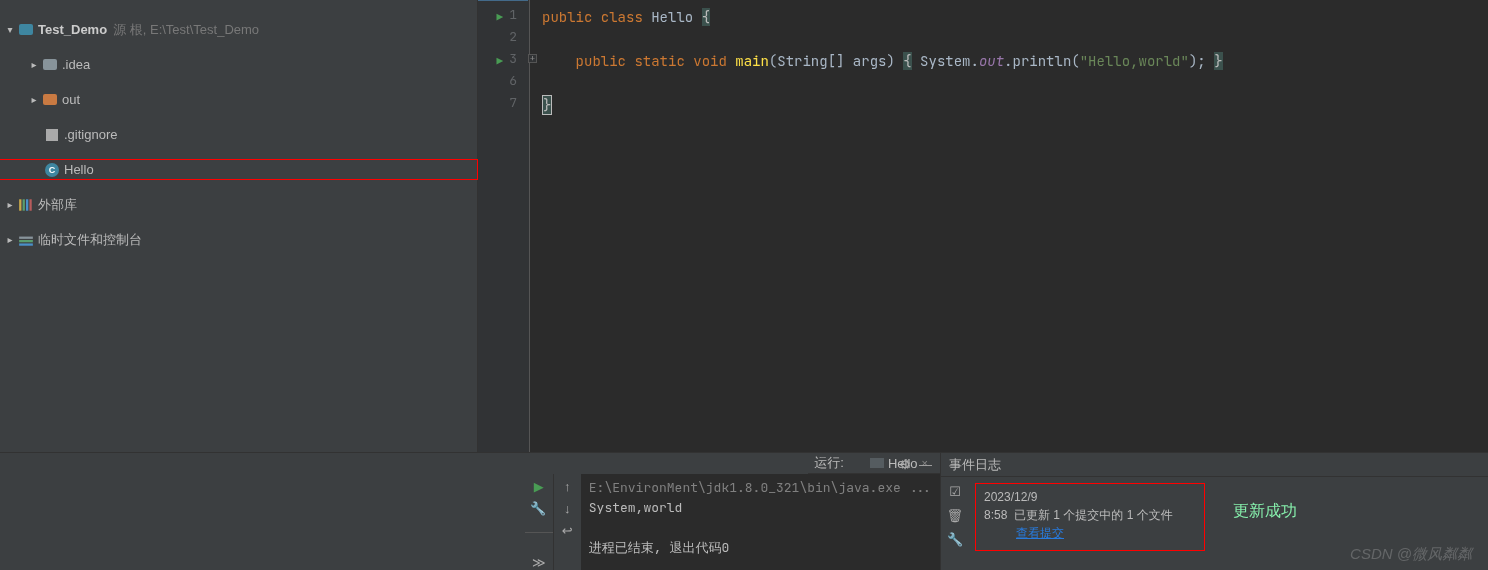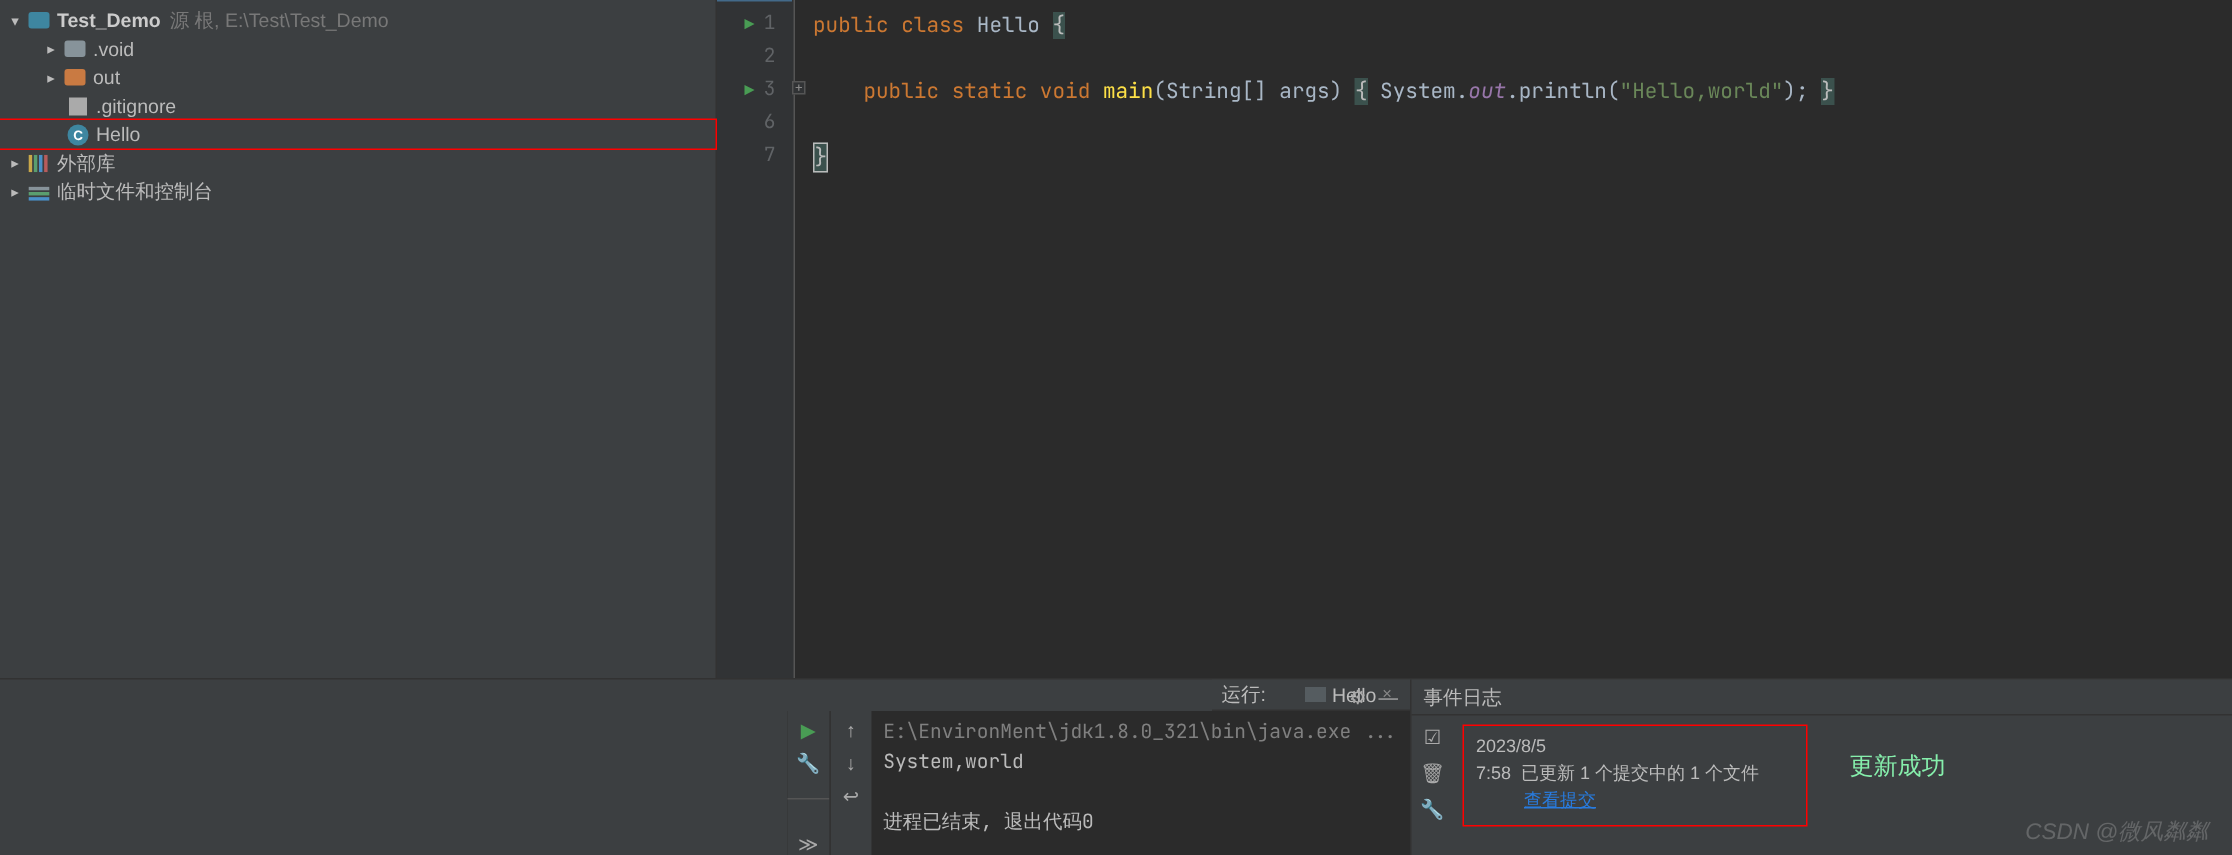--- a/index.html
+++ b/index.html
@@ -1,20 +1,20 @@
 <!DOCTYPE html>
 <html><head>
 <meta charset="utf-8">
 <style>
   * { margin:0; padding:0; box-sizing:border-box; }
   body { font-family:"Microsoft YaHei","Segoe UI",sans-serif; background:#2b2b2b; color:#bbbbbb; width:1488px; height:570px; overflow:hidden; font-size:13px; }
   .main-area { display:flex; height:452px; }
   .project-panel { width:478px; background:#3c3f41; border-right:1px solid #323232; }
   .tree { padding:4px 0; }
-  .tree-item { display:flex; align-items:center; height:19px; padding:0 16px; cursor:pointer; white-space:nowrap; }
+  .tree-item { display:flex; align-items:center; height:19px; padding:0 16px; cursor:pointer; white-space:nowrap;margin-top:16px; }
   .arrow { width:12px; display:inline-flex; justify-content:center; color:#bbb; font-size:10px; }
   .arrow.open::before { content:"▾"; }
   .arrow.closed::before { content:"▸"; }
   .icon { width:16px; height:16px; margin:0 4px 0 2px; display:inline-flex; align-items:center; justify-content:center; }
   .folder-icon { background:#87939a; border-radius:2px; width:14px; height:11px; position:relative; }
   .folder-icon.blue { background:#3e86a0; }
   .folder-icon.orange { background:#c97a42; }
   .gitignore-icon { width:12px; height:12px; background:#aaa; position:relative; }
   .label { color:#bbb; }
   .label.bold { font-weight:bold; color:#ccc; }
@@ -71,21 +71,21 @@
             <span class="folder-icon blue"></span>
           </span>
         <span class="label bold">Test_Demo</span>
         <span class="label dim" style="margin-left:6px;">源 根, E:\Test\Test_Demo</span>
       </div>
       <div class="tree-item" style="padding-left:28px;">
         <span class="arrow closed"></span>
         <span class="icon">
             <span class="folder-icon"></span>
           </span>
-        <span class="label">.void</span>
+        <span class="label">.idea</span>
       </div>
       <div class="tree-item" style="padding-left:28px;">
         <span class="arrow closed"></span>
         <span class="icon">
             <span class="folder-icon orange"></span>
           </span>
         <span class="label">out</span>
       </div>
       <div class="tree-item" style="padding-left:42px;">
         <span class="icon">
@@ -184,22 +184,22 @@
       <span>事件日志</span>
     </div>
     <div class="event-body">
       <div class="event-tools">
         <span class="gbtn">☑</span>
         <span class="gbtn">🗑</span>
         <span class="gbtn">🔧</span>
       </div>
       <div class="event-content">
         <div class="event-box">
-          <div>2023/8/5</div>
-          <div><span>7:58</span>&nbsp;&nbsp;<span>已更新 1 个提交中的 1 个文件</span></div>
+          <div>2023/12/9</div>
+          <div><span>8:58</span>&nbsp;&nbsp;<span>已更新 1 个提交中的 1 个文件</span></div>
           <div style="padding-left:32px;"><span class="event-link">查看提交</span></div>
         </div>
         <div class="success-label">更新成功</div>
       </div>
     </div>
   </div>
 </div>
 
 <div class="watermark">CSDN @微风粼粼</div>
 

